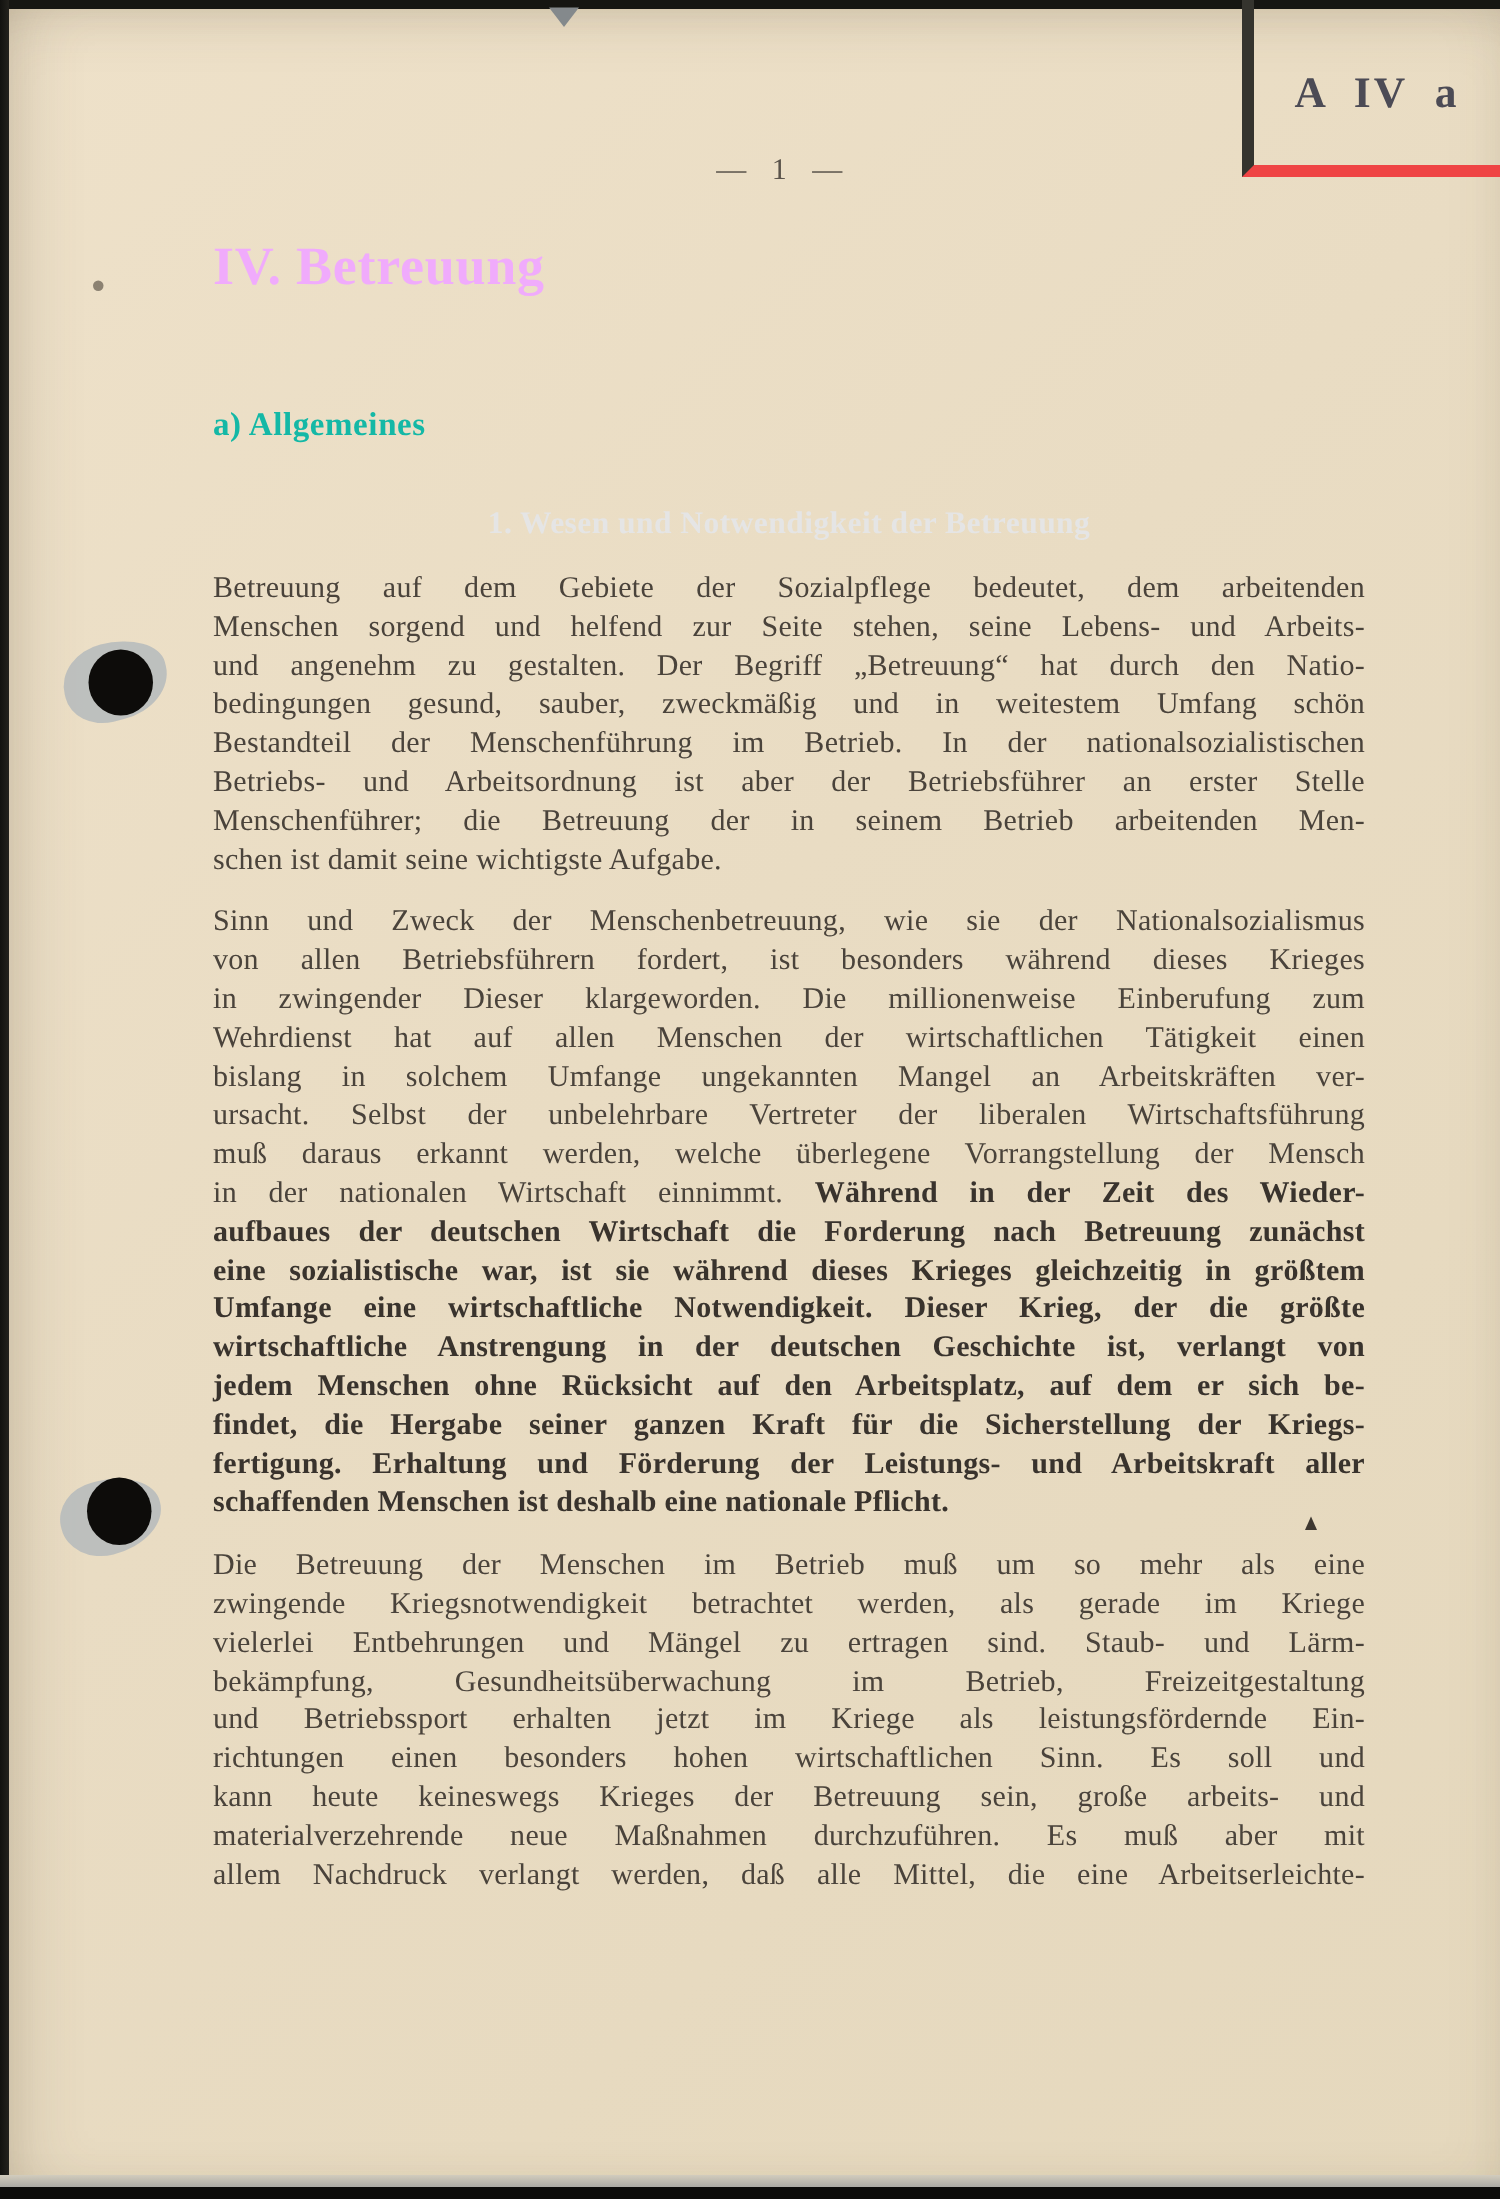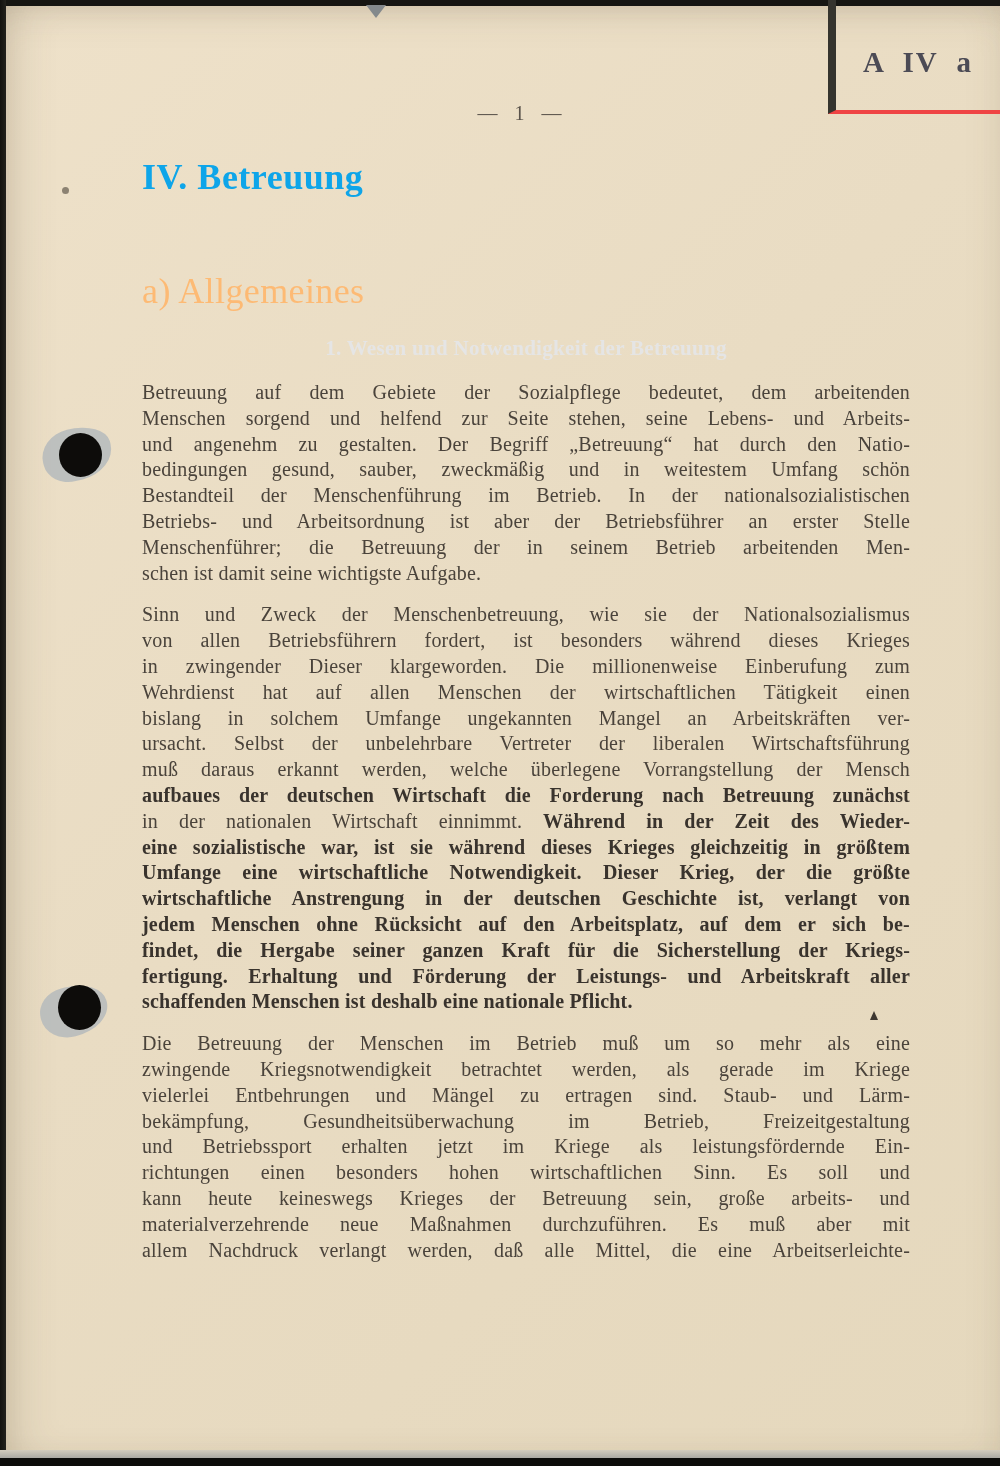--- a/index.html
+++ b/index.html
@@ -18,40 +18,40 @@
                 inset -20px 0 50px -34px rgba(95,82,58,.18);
   }
   .top-edge { position:absolute; left:0; top:0; width:1000px; height:6px; background:#161612; }
   .left-edge { position:absolute; left:0; top:0; width:6px; height:1452px; background:linear-gradient(90deg,#12120f,#23221d); }
   .bottom-stack { position:absolute; left:0; bottom:8px; width:1000px; height:8px;
     background:linear-gradient(#d2ccbd,#aaa9a3); }
   .bottom-black { position:absolute; left:0; bottom:0; width:1000px; height:8px; background:#0c0c0a; }
 
   .stamp-box {
     position:absolute; left:828px; top:0; width:164px; height:110px;
-    border-left:8px solid #35342e; border-bottom:4px solid #ef4444;
+    border-left:8px solid #35342e; border-bottom:8px solid #ef4444;
     display:flex; align-items:center; justify-content:center;
   }
   .stamp-box span {
     font-weight:bold; font-size:29px; color:#4c4b55;
     letter-spacing:2px; word-spacing:9px; padding-top:14px;
   }
 
   .page-number {
     position:absolute; top:102px; left:136px; width:768px;
     text-align:center; font-size:20px; color:#5a534b;
     letter-spacing:1px; word-spacing:10px;
   }
   .doc-title {
     position:absolute; top:156px; left:142px; margin:0;
-    font-size:36px; font-weight:bold; color:#0ea5e9; letter-spacing:.5px;
+    font-size:36px; font-weight:bold; color:#f0abfc; letter-spacing:.5px;
   }
   .section-heading {
     position:absolute; top:270px; left:142px; margin:0;
-    font-size:36px; font-weight:normal; color:#fdba74; letter-spacing:.4px;
+    font-size:22px; font-weight:bold; color:#14b8a6; letter-spacing:.4px;
   }
   .doc-body { position:absolute; top:336px; left:142px; width:768px; }
   .chapter-heading {
     text-align:center; font-weight:bold; font-size:21px; color:#e5e5e5;
     margin:0 0 19px 0; letter-spacing:.3px;
   }
   .paragraph { margin:0 0 16px 0; }
   .line {
     font-size:20px; line-height:25.8px; color:#4a433b;
     text-align:justify; text-align-last:justify;
@@ -126,22 +126,22 @@
           <div class="line lastline"><span>schen ist damit seine wichtigste Aufgabe.</span></div>
         </div>
         <div class="paragraph">
           <div class="line"><span>Sinn und Zweck der Menschenbetreuung, wie sie der Nationalsozialismus</span></div>
           <div class="line"><span>von allen Betriebsführern fordert, ist besonders während dieses Krieges</span></div>
           <div class="line"><span>in zwingender Dieser klargeworden. Die millionenweise Einberufung zum</span></div>
           <div class="line"><span>Wehrdienst hat auf allen Menschen der wirtschaftlichen Tätigkeit einen</span></div>
           <div class="line"><span>bislang in solchem Umfange ungekannten Mangel an Arbeitskräften ver-</span></div>
           <div class="line"><span>ursacht. Selbst der unbelehrbare Vertreter der liberalen Wirtschaftsführung</span></div>
           <div class="line"><span>muß daraus erkannt werden, welche überlegene Vorrangstellung der Mensch</span></div>
+          <div class="line"><span>in der nationalen Wirtschaft einnimmt. </span><span class="b">Während in der Zeit des Wieder-</span></div>
           <div class="line"><span class="b">aufbaues der deutschen Wirtschaft die Forderung nach Betreuung zunächst</span></div>
-          <div class="line"><span>in der nationalen Wirtschaft einnimmt. </span><span class="b">Während in der Zeit des Wieder-</span></div>
           <div class="line"><span class="b">eine sozialistische war, ist sie während dieses Krieges gleichzeitig in größtem</span></div>
           <div class="line"><span class="b">Umfange eine wirtschaftliche Notwendigkeit. Dieser Krieg, der die größte</span></div>
           <div class="line"><span class="b">wirtschaftliche Anstrengung in der deutschen Geschichte ist, verlangt von</span></div>
           <div class="line"><span class="b">jedem Menschen ohne Rücksicht auf den Arbeitsplatz, auf dem er sich be-</span></div>
           <div class="line"><span class="b">findet, die Hergabe seiner ganzen Kraft für die Sicherstellung der Kriegs-</span></div>
           <div class="line"><span class="b">fertigung. Erhaltung und Förderung der Leistungs- und Arbeitskraft aller</span></div>
           <div class="line lastline"><span class="b">schaffenden Menschen ist deshalb eine nationale Pflicht.</span></div>
         </div>
         <div class="paragraph">
           <div class="line"><span>Die Betreuung der Menschen im Betrieb muß um so mehr als eine</span></div>

